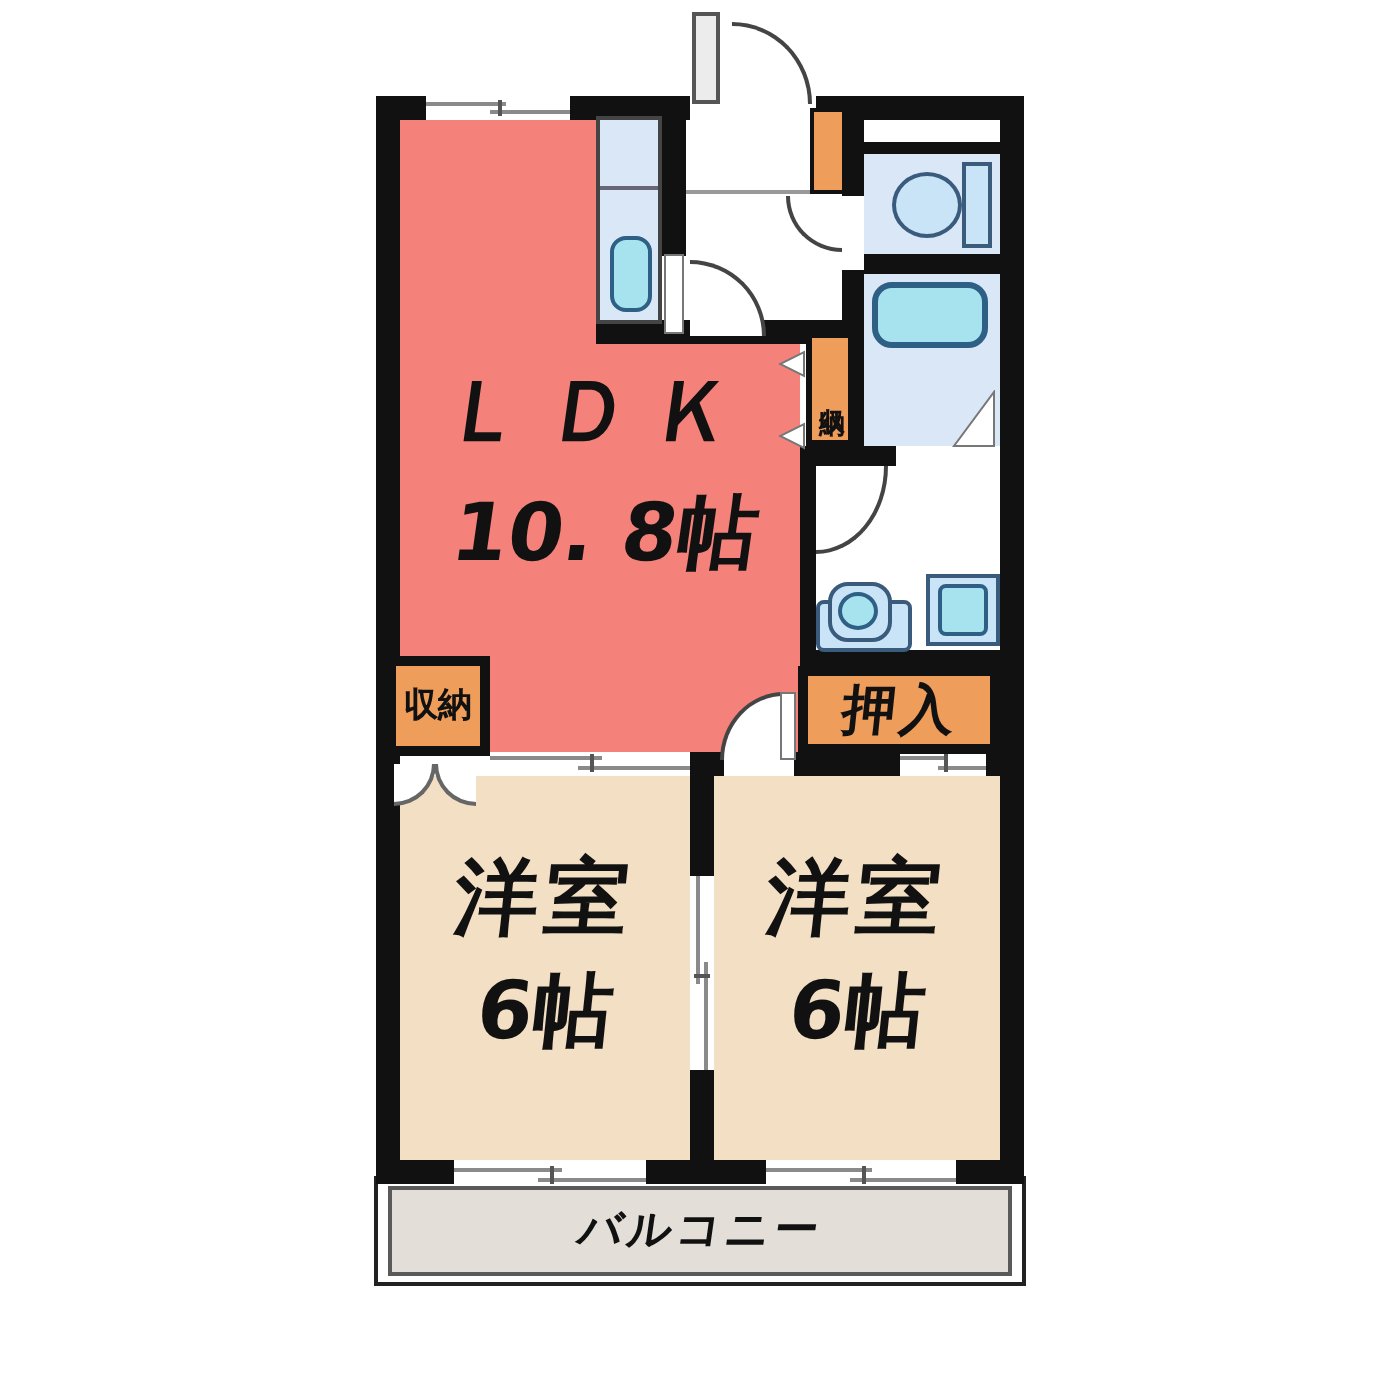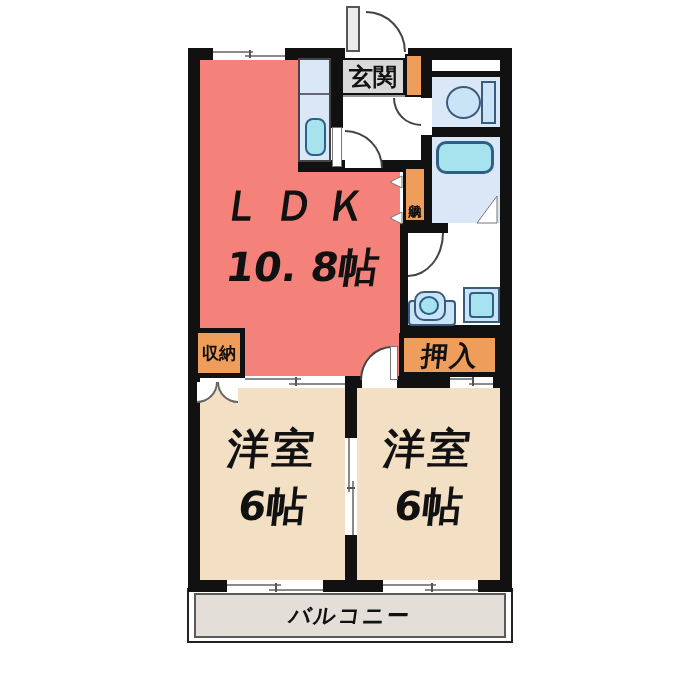--- a/index.html
+++ b/index.html
@@ -139,23 +139,20 @@
   <div class="fixture" style="left:481px;top:81px;width:15px;height:43px;"></div>
   <div class="fixture-cyan" style="left:436px;top:141px;width:58px;height:33px;border-width:3px;border-radius:10px;"></div>
   <div class="fixture" style="left:408px;top:300px;width:48px;height:26px;border-radius:4px;"></div>
   <div class="fixture" style="left:414px;top:291px;width:32px;height:30px;border-radius:10px;">
     <div class="fixture-cyan" style="left:3px;top:3px;width:20px;height:19px;border-radius:50%;"></div>
   </div>
   <div class="fixture" style="left:463px;top:287px;width:37px;height:36px;">
     <div class="fixture-cyan" style="left:4px;top:3px;width:25px;height:26px;border-radius:4px;"></div>
   </div>
 
-  <div style="left:341px;top:58px;width:64px;height:37px;background:#D9D9D9;border:2px solid #111;display:flex;align-items:center;justify-content:center;">
-    <span class="label" style="position:static;font-size:24px;">玄関</span>
-  </div>
   <div style="left:405px;top:54px;width:18px;height:43px;background:#EE9D5B;border:2px solid #111;"></div>
   <div style="left:343px;top:95px;width:62px;height:2px;background:#999;"></div>
   <div class="obox-thin" style="left:403px;top:166px;width:24px;height:57px;">
     <span class="label" style="position:static;font-size:13px;writing-mode:vertical-rl;letter-spacing:1px;">収納</span>
   </div>
   <div class="obox" style="left:399px;top:333px;width:101px;height:44px;">
     <span class="label lean2" style="position:static;font-size:27px;letter-spacing:2px;">押入</span>
   </div>
   <div class="obox" style="left:193px;top:328px;width:52px;height:50px;">
     <span class="label" style="position:static;font-size:17px;">収納</span>

